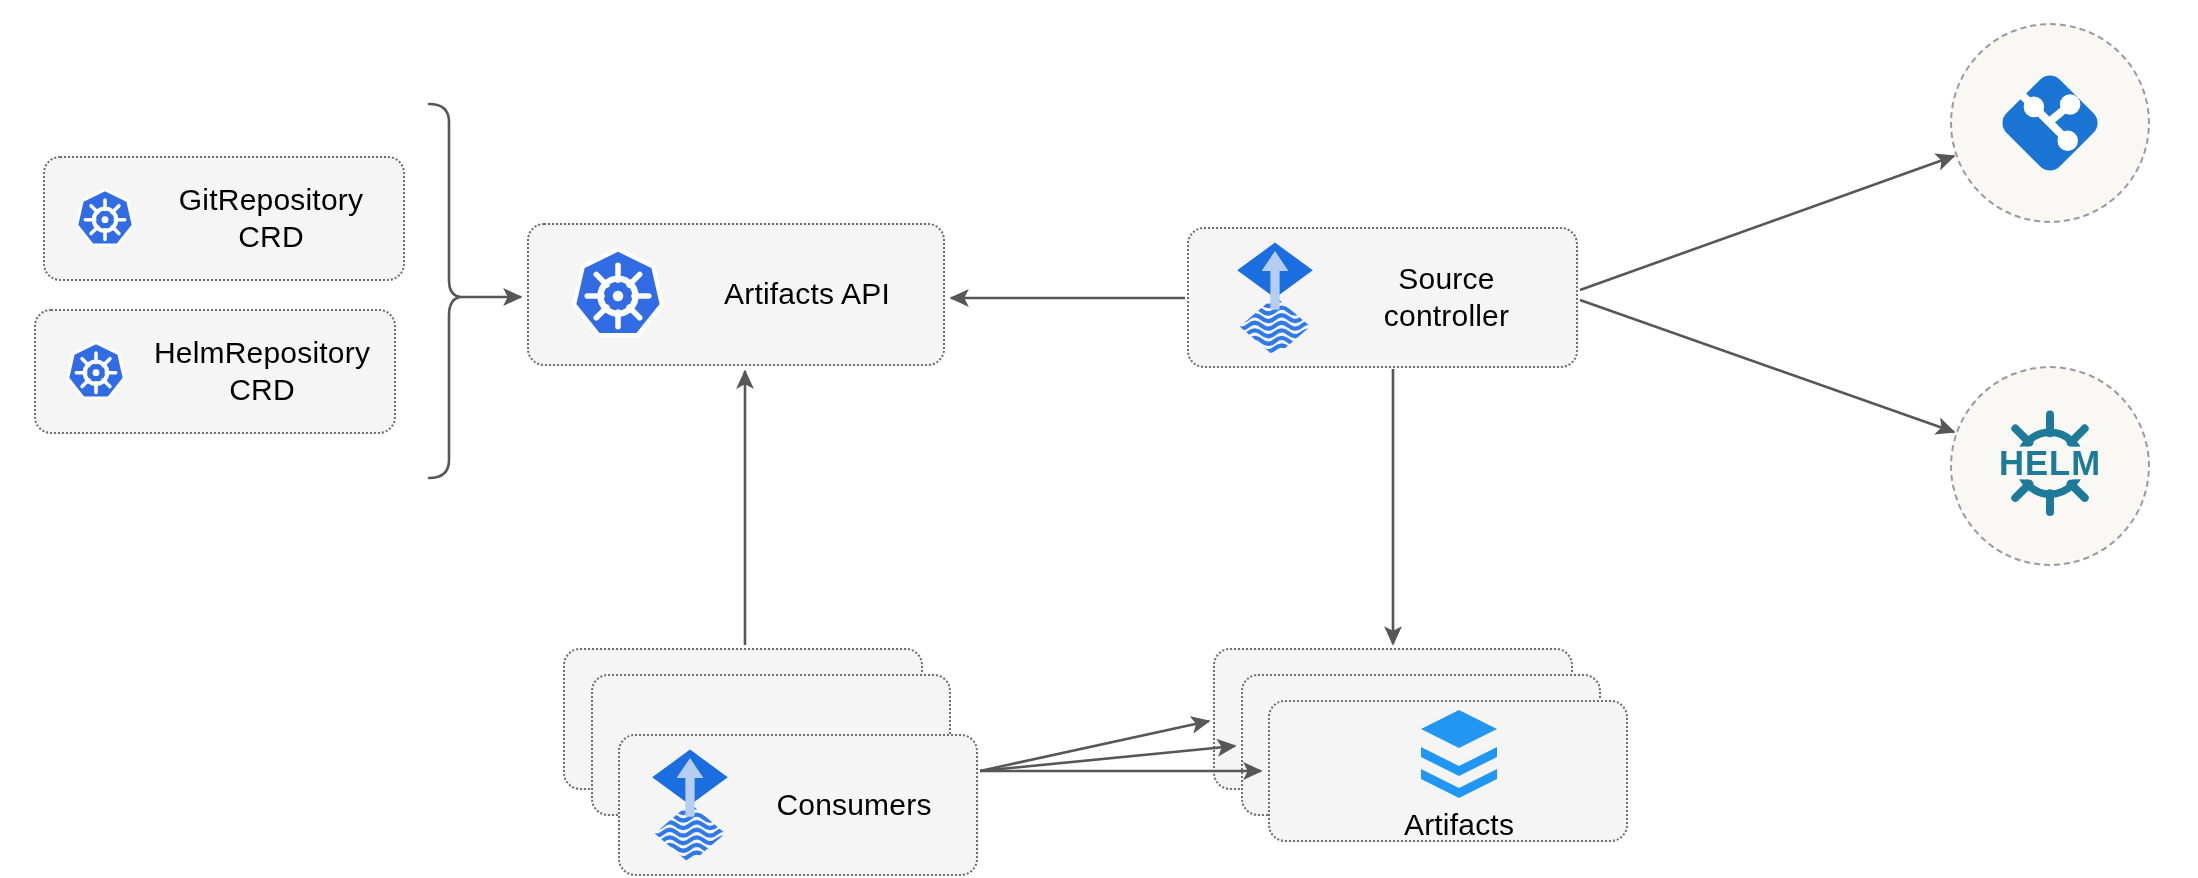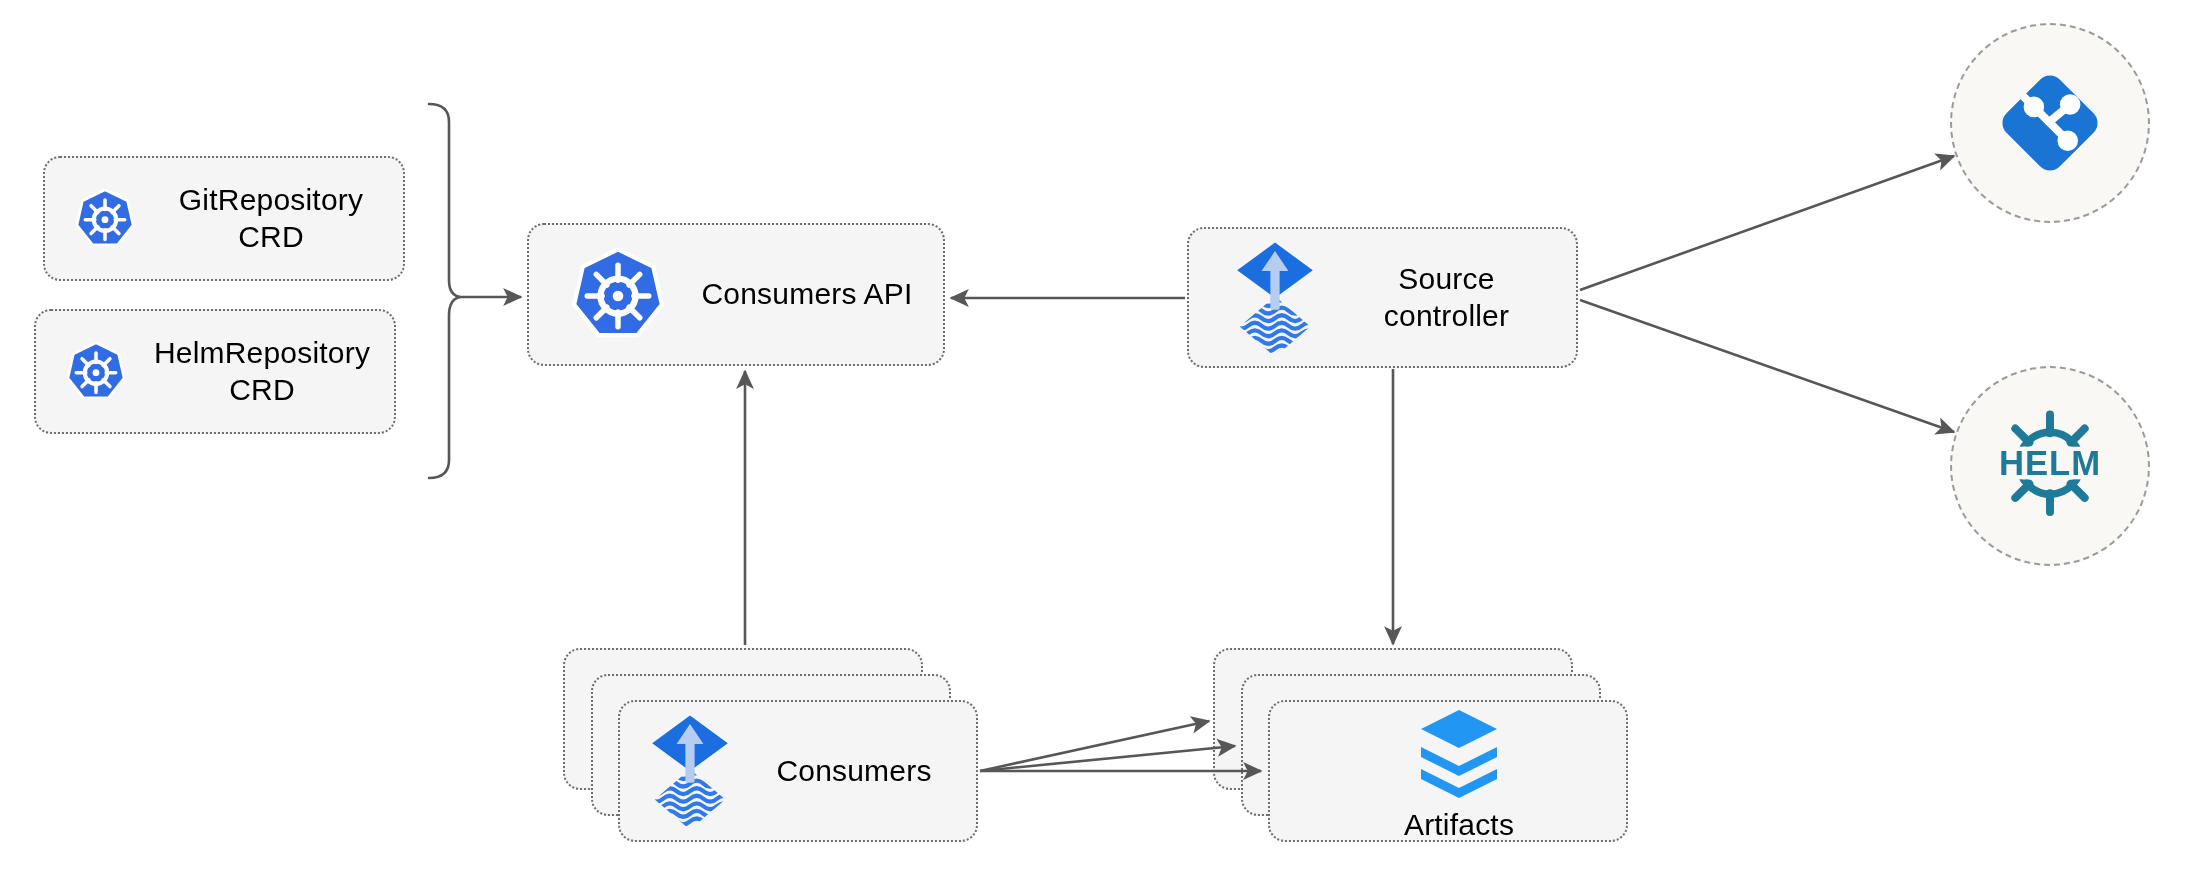--- a/index.html
+++ b/index.html
@@ -138,35 +138,35 @@
     </span>
     <span class="label narrow">HelmRepository CRD</span>
   </div>
 
   <div class="node" style="left:527px;top:223px;width:418px;height:143px;padding-left:36px;">
     <span class="iconwrap">
       <svg width="106" height="106">
           <use href="#sym-k8s"></use>
         </svg>
     </span>
-    <span class="label">Consumers API</span>
+    <span class="label">Artifacts API</span>
   </div>
 
   <div class="node" style="left:1187px;top:227px;width:391px;height:141px;padding-left:44px;">
     <span class="iconwrap">
       <svg width="84" height="118">
           <use href="#sym-flux"></use>
         </svg>
     </span>
     <span class="label narrow-sc">Source controller</span>
   </div>
 
   <div class="ghost" style="left:563px;top:648px;width:360px;height:142px;z-index:1;"></div>
   <div class="ghost" style="left:591px;top:674px;width:360px;height:142px;z-index:2;"></div>
-  <div class="node" style="left:618px;top:700px;width:360px;height:142px;padding-left:28px;z-index:3;">
+  <div class="node" style="left:618px;top:734px;width:360px;height:142px;padding-left:28px;z-index:3;">
     <span class="iconwrap">
       <svg width="84" height="118">
           <use href="#sym-flux"></use>
         </svg>
     </span>
     <span class="label">Consumers</span>
   </div>
 
   <div class="ghost" style="left:1213px;top:648px;width:360px;height:142px;z-index:1;"></div>
   <div class="ghost" style="left:1241px;top:674px;width:360px;height:142px;z-index:2;"></div>

